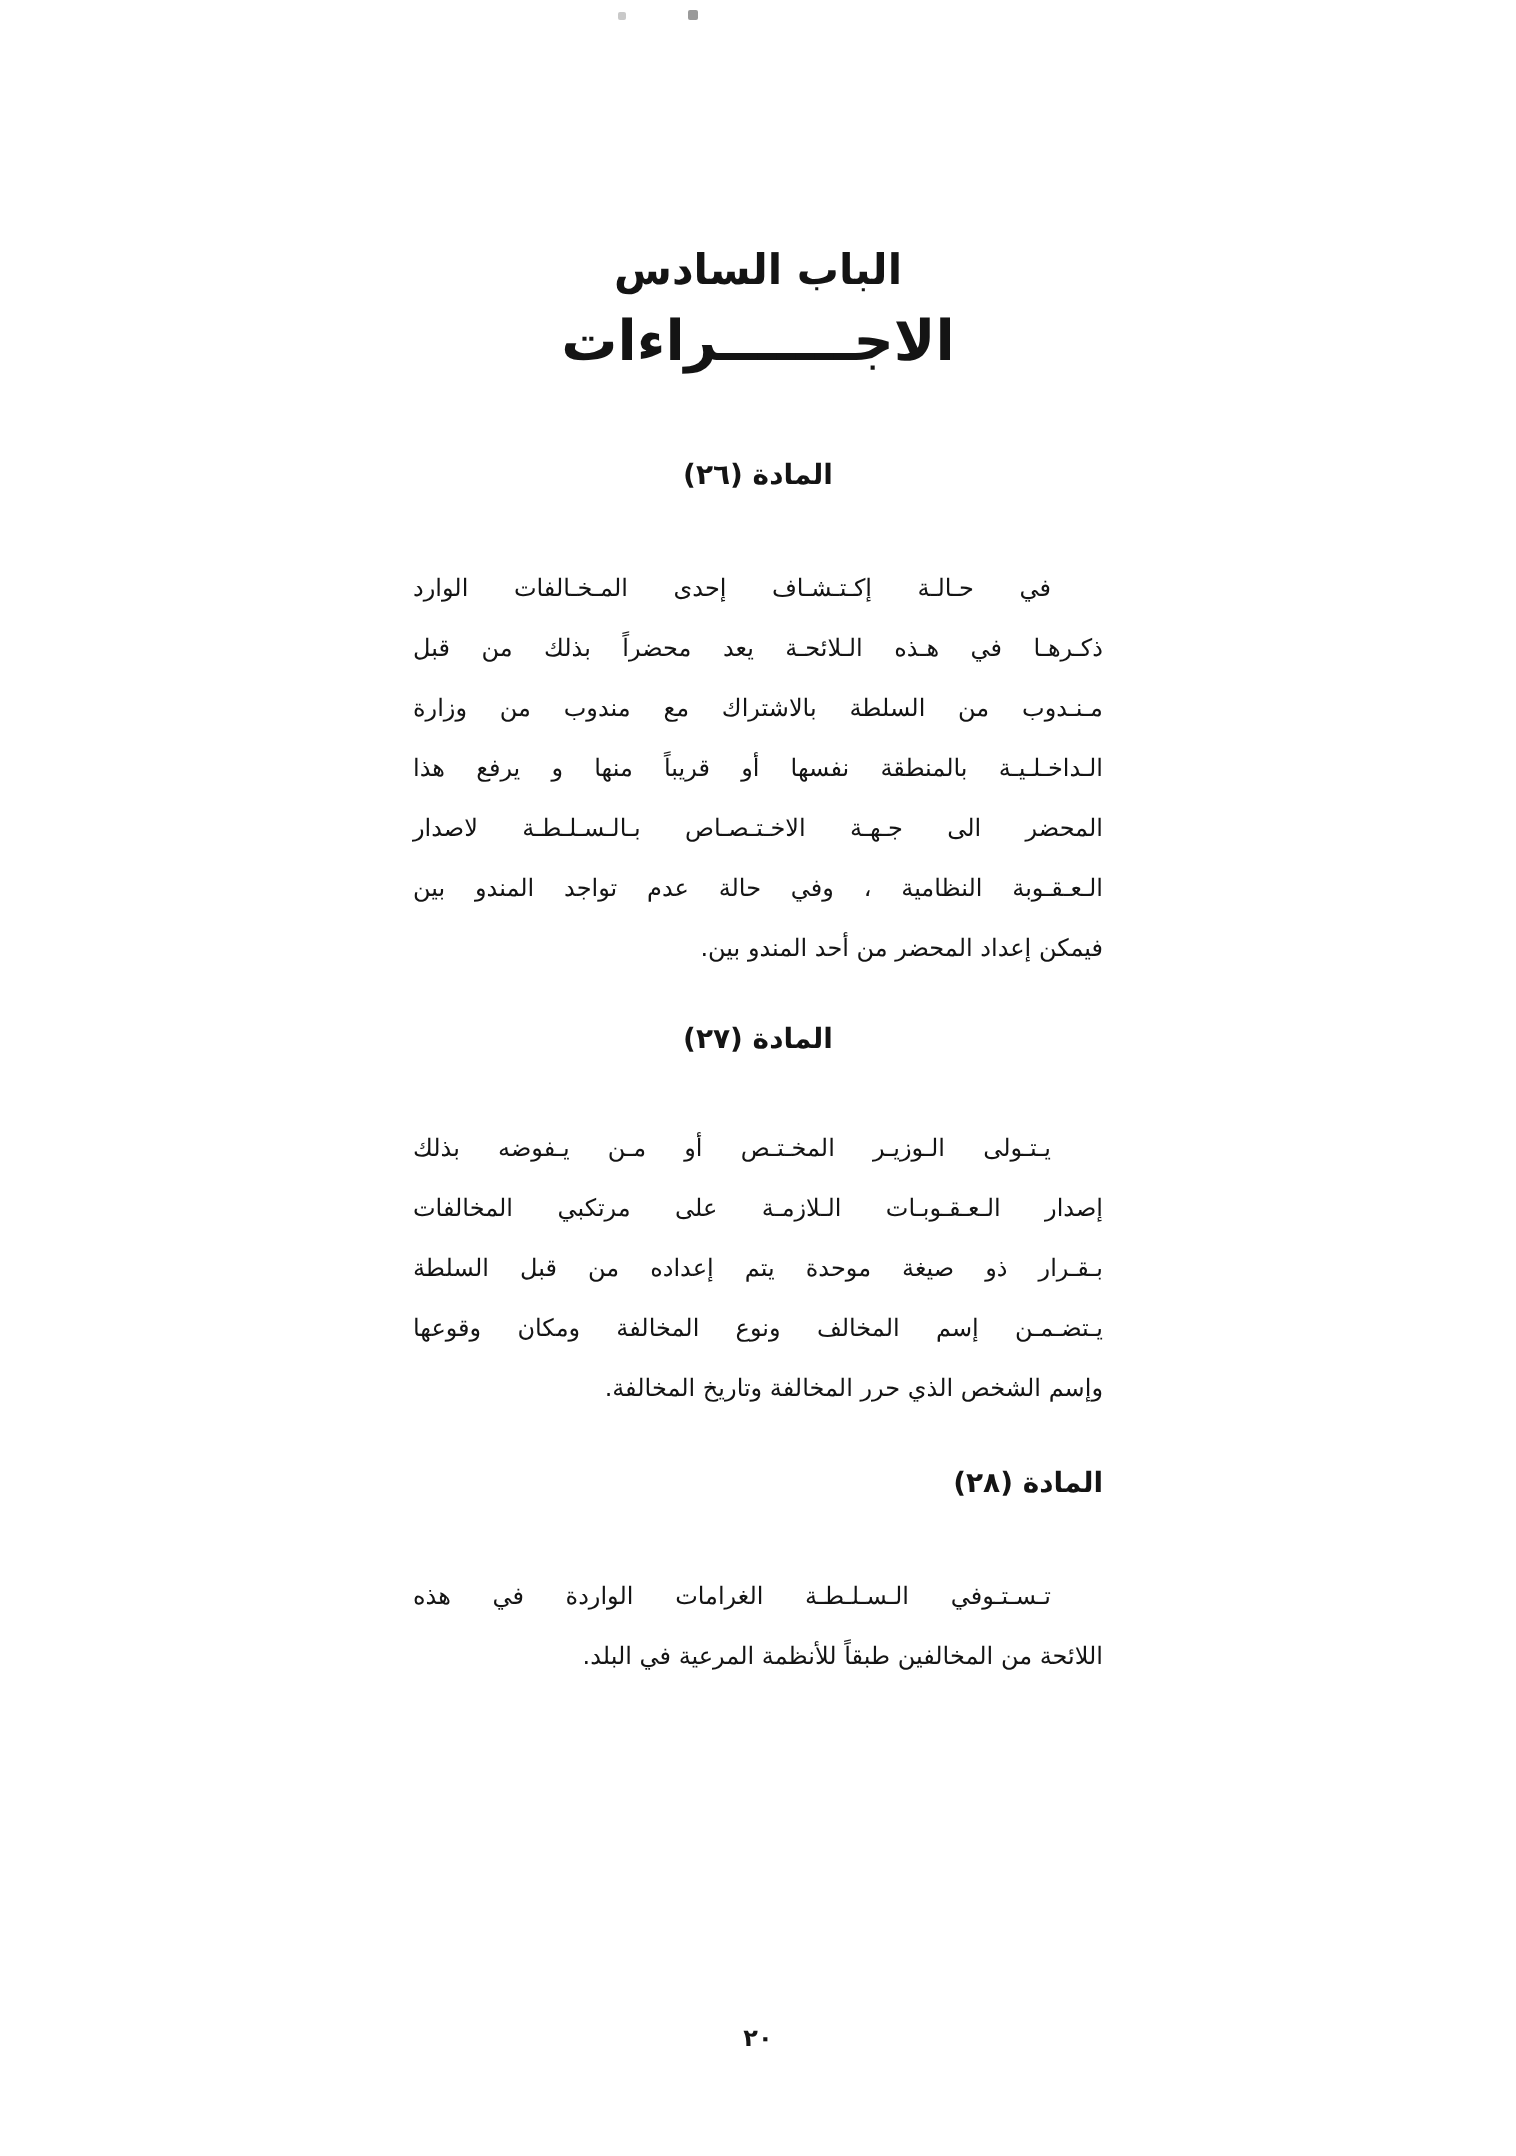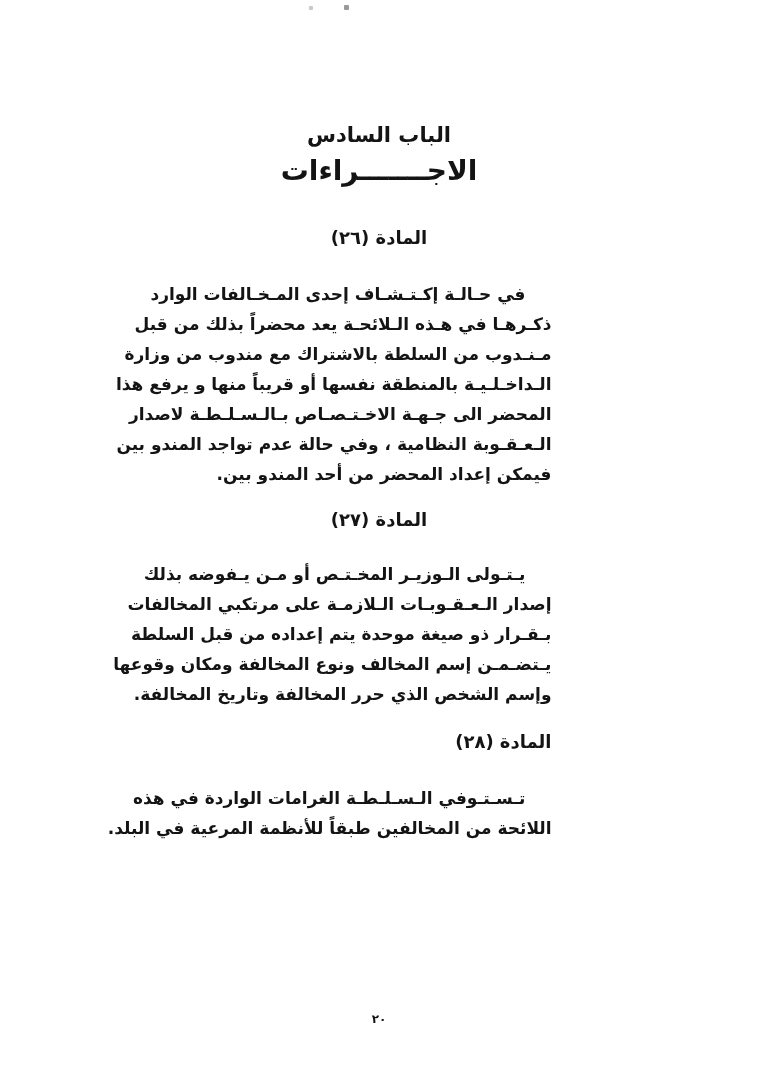--- a/index.html
+++ b/index.html
@@ -50,29 +50,29 @@
   }
   .doc-subtitle {
     text-align: center;
     font-weight: 700;
     font-size: 28px;
     line-height: 36px;
   }
   .article-heading {
     text-align: center;
     font-weight: 700;
-    font-size: 18px;
+    font-size: 14px;
     line-height: 30px;
   }
   .h-26 { margin-top: 34px; }
   .h-27 { margin-top: 16px; }
   .h-28 { margin-top: 18px; text-align: right; }
   .para {
-    font-weight: 700;
-    font-size: 17px;
+    font-weight: 400;
+    font-size: 12px;
     line-height: 30px;
   }
   .p-1 { margin-top: 26px; }
   .p-2 { margin-top: 24px; }
   .p-3 { margin-top: 26px; }
   .line {
     text-align: justify;
     text-align-last: justify;
     white-space: nowrap;
   }

